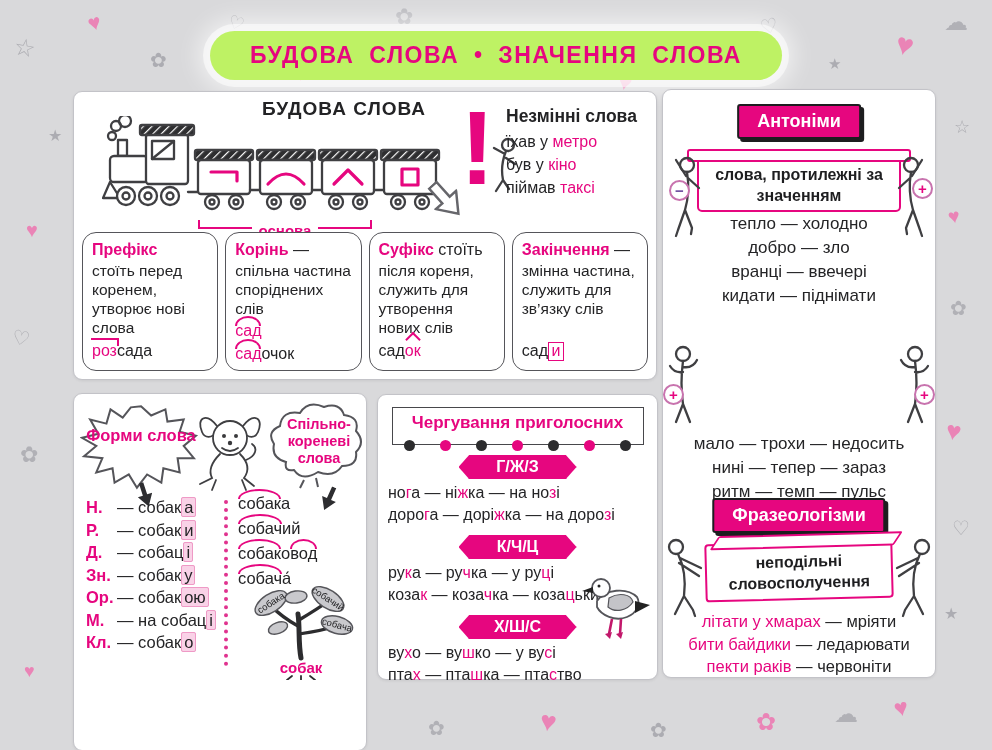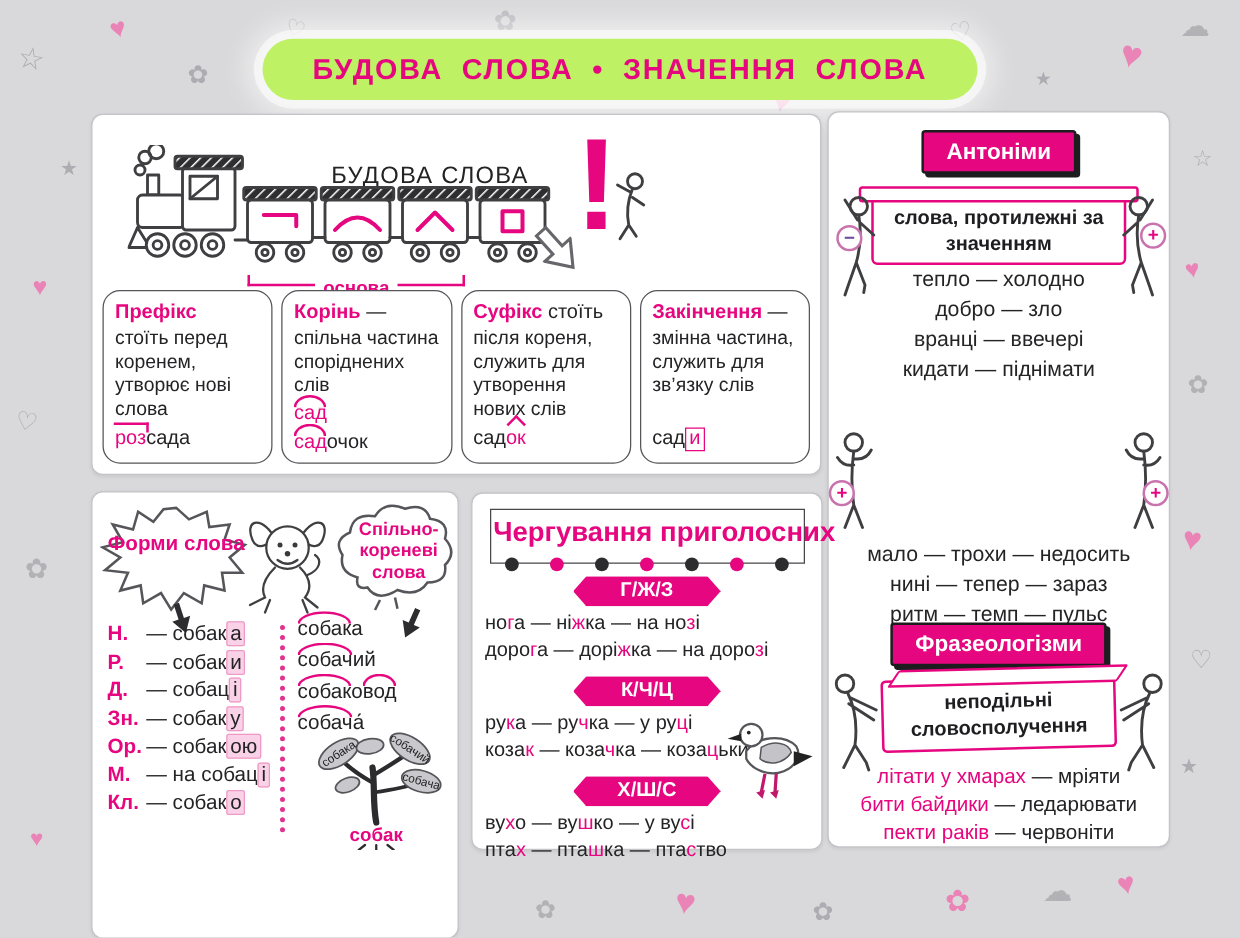--- a/index.html
+++ b/index.html
@@ -23,21 +23,21 @@
     padding:11px 40px;box-shadow:0 0 0 7px rgba(255,255,255,.55),0 0 22px 12px rgba(255,255,255,.6);}
   .title-pill span{font-size:23px;font-weight:700;letter-spacing:1.5px;word-spacing:7px;color:var(--mg);white-space:nowrap;}
 
   .panel{position:absolute;background:#fff;border:1.5px solid var(--panel-border);border-radius:9px;box-shadow:0 1px 3px rgba(0,0,0,.07);}
   #panel-a{left:73px;top:91px;width:584px;height:289px;}
   #panel-b{left:662px;top:89px;width:274px;height:589px;}
   #panel-c{left:73px;top:393px;width:294px;height:358px;}
   #panel-d{left:377px;top:394px;width:281px;height:286px;}
 
   
-  .pa-title{position:absolute;left:150px;top:6px;width:240px;text-align:center;font-size:19px;font-weight:400;letter-spacing:1px;color:#232325;margin-top:32px;}
+  .pa-title{position:absolute;left:150px;top:6px;width:240px;text-align:center;font-size:19px;font-weight:700;letter-spacing:1px;color:#232325;}
   #train-wrap{position:absolute;left:28px;top:24px;}
   .osnova-bracket{position:absolute;left:124px;top:128px;width:174px;height:9px;
     border-bottom:2px solid var(--mg);border-left:2px solid var(--mg);border-right:2px solid var(--mg);}
   .osnova-label{position:absolute;left:124px;top:130px;width:174px;text-align:center;text-decoration:underline;}
   .osnova-label span{display:inline-block;background:#fff;padding:0 7px;font-size:15px;font-weight:700;color:var(--mg);}
   .pa-arrow{position:absolute;}
   .excl{position:absolute;left:386px;top:12px;font-size:104px;font-weight:700;color:var(--mg);line-height:.86;}
   .excl-person{position:absolute;left:414px;top:44px;}
   .inv-block{position:absolute;left:432px;top:14px;width:148px;}
   .inv-title{font-size:17.5px;font-weight:700;color:#232325;margin-bottom:3px;}
@@ -83,21 +83,21 @@
   #case-list{position:absolute;left:12px;top:104px;}
   .case-row{font-size:16.5px;margin-bottom:3.5px;white-space:nowrap;}
   .case-abbr{color:var(--mg);font-weight:700;display:inline-block;min-width:31px;}
   .c-divider{position:absolute;left:150px;top:106px;height:166px;border-left:4px dotted #e0338f;}
   #cognate-list{position:absolute;left:164px;top:100px;}
   .cognate-row{font-size:16.5px;margin-bottom:6px;white-space:nowrap;}
   #tree-wrap{position:absolute;left:166px;top:186px;}
 
   
   .alt-hdr-wrap{position:relative;width:252px;margin:12px auto 0;}
-  .alt-hdr-box{border:1.6px solid #47474b;padding:5px 2px 11px;text-align:center;color:var(--mg);font-weight:700;font-size:22px;background:#fff;white-space:nowrap;}
+  .alt-hdr-box{border:1.6px solid #47474b;padding:5px 2px 11px;text-align:center;color:var(--mg);font-weight:700;font-size:17px;background:#fff;white-space:nowrap;}
   .hdr-dots{position:absolute;left:12px;right:12px;bottom:-6px;display:flex;justify-content:space-between;}
   .dot{width:11px;height:11px;border-radius:50%;background:#2c2c2e;}
   .dot-pink{background:var(--mg);}
   #alt-content{margin-top:8px;}
   .alt-badge{width:118px;height:24px;background:var(--mg);color:#fff;font-weight:700;text-align:center;line-height:24px;font-size:16px;margin:10px auto 3px;
     clip-path:polygon(9% 0,91% 0,100% 50%,91% 100%,9% 100%,0 50%);box-shadow:2px 2px 0 var(--mg-dark);}
   .alt-row{font-size:16px;line-height:21.5px;margin-left:10px;white-space:nowrap;}
   #seagull{position:absolute;right:6px;bottom:32px;}
 
   svg .stroke{stroke:#3f3f42;stroke-width:2.3;fill:none;stroke-linecap:round;stroke-linejoin:round;}
@@ -243,20 +243,28 @@
     <svg class="pa-arrow" style="left:362px;top:94px;transform:rotate(-42deg) scale(1.5);" width="20" height="28" viewBox="0 0 24 34">
       <polygon points="8,1 16,1 16,17 23,17 12,32 1,17 8,17" fill="#fff" stroke="#66666b" stroke-width="2"></polygon>
       </svg>
 
     <div class="excl">!</div>
     <svg class="excl-person" width="30" height="58" viewBox="0 0 30 58">
       <circle cx="20" cy="9" r="6" class="stroke" fill="#fff"></circle>
       <path class="stroke" d="M18,15 C14,25 13,34 15,44 M15,44 L8,55 M15,44 L21,53 M17,18 L6,12 M18,22 L27,28"></path>
     </svg>
 
+    <div class="inv-block">
+      <div class="inv-title">Незмінні слова</div>
+      <div id="inv-lines">
+          <div class="inv-line"><span>їхав у </span><span class="pink">метро</span></div>
+          <div class="inv-line"><span>був у </span><span class="pink">кіно</span></div>
+          <div class="inv-line"><span>піймав </span><span class="pink">таксі</span></div>
+        </div>
+    </div>
 
     <div id="morph-boxes">
         <div class="morph-box">
           <div class="mb-title"><span class="pink bold">Префікс</span></div>
           <div class="mb-desc">стоїть перед коренем, утворює нові слова</div>
           <div class="mb-ex">
             <div class="mb-ex-line"><span class="pink pref">роз</span><span>сада</span></div>
           </div>
         </div>
         <div class="morph-box">

